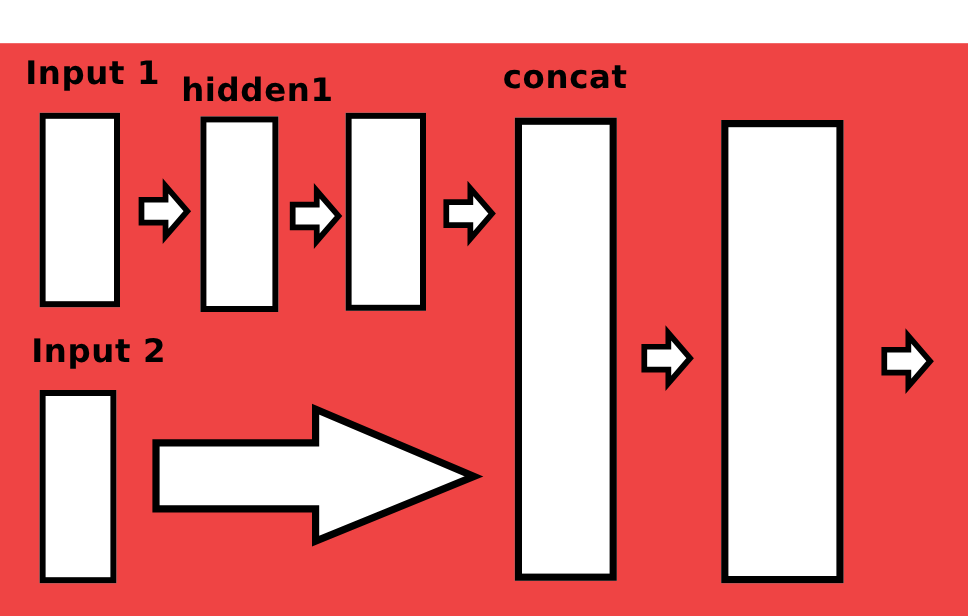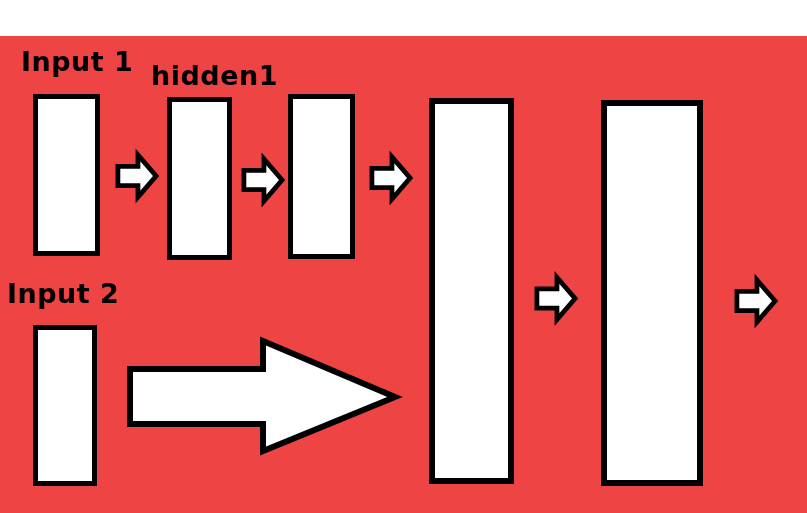--- a/index.html
+++ b/index.html
@@ -42,21 +42,21 @@
     fill: #ffffff;
     stroke: #000000;
     stroke-linejoin: miter;
   }
   
   .lbl-input1  { left: 21px;  top: 12px;  }
   .lbl-hidden1 { left: 151px; top: 26px;  }
   .lbl-hidden2 { left: 270px; top: 22px;  }
   .lbl-concat  { left: 419px; top: 15px;  }
   .lbl-output  { left: 596px; top: 26px;  }
-  .lbl-input2  { left: 7px;  top: 244px; }
+  .lbl-input2  { left: 26px;  top: 244px; }
 
   .box-input1  { left: 33px;  top: 58px;  width: 67px;  height: 162px; }
   .box-hidden1 { left: 167px; top: 61px;  width: 65px;  height: 163px; }
   .box-hidden2 { left: 288px; top: 58px;  width: 67px;  height: 165px; }
   .box-concat  { left: 429px; top: 62px;  width: 85px;  height: 386px; }
   .box-output  { left: 601px; top: 64px;  width: 102px; height: 386px; }
   .box-input2  { left: 33px;  top: 289px; width: 64px;  height: 161px; }
 
   .arr-1 { left: 116px; top: 117px; }
   .arr-2 { left: 242px; top: 121px; }
@@ -65,20 +65,21 @@
   .arr-5 { left: 735px; top: 242px; }
   .arr-big { left: 127px; top: 302px; }
 </style>
 </head>
 <body>
 
 <div class="canvas">
 
   <div class="node-label lbl-input1">Input 1</div>
   <div class="node-label lbl-hidden1">hidden1</div>
+  <div class="node-label lbl-concat">concat</div>
   <div class="node-label lbl-input2">Input 2</div>
 
   <div class="node-box box-input1"></div>
   <div class="node-box box-hidden1"></div>
   <div class="node-box box-hidden2"></div>
   <div class="node-box thick box-concat"></div>
   <div class="node-box thick box-output"></div>
   <div class="node-box box-input2"></div>
 
   <svg class="arrow-svg arr-1" width="42" height="46" viewBox="0 0 44 48">

